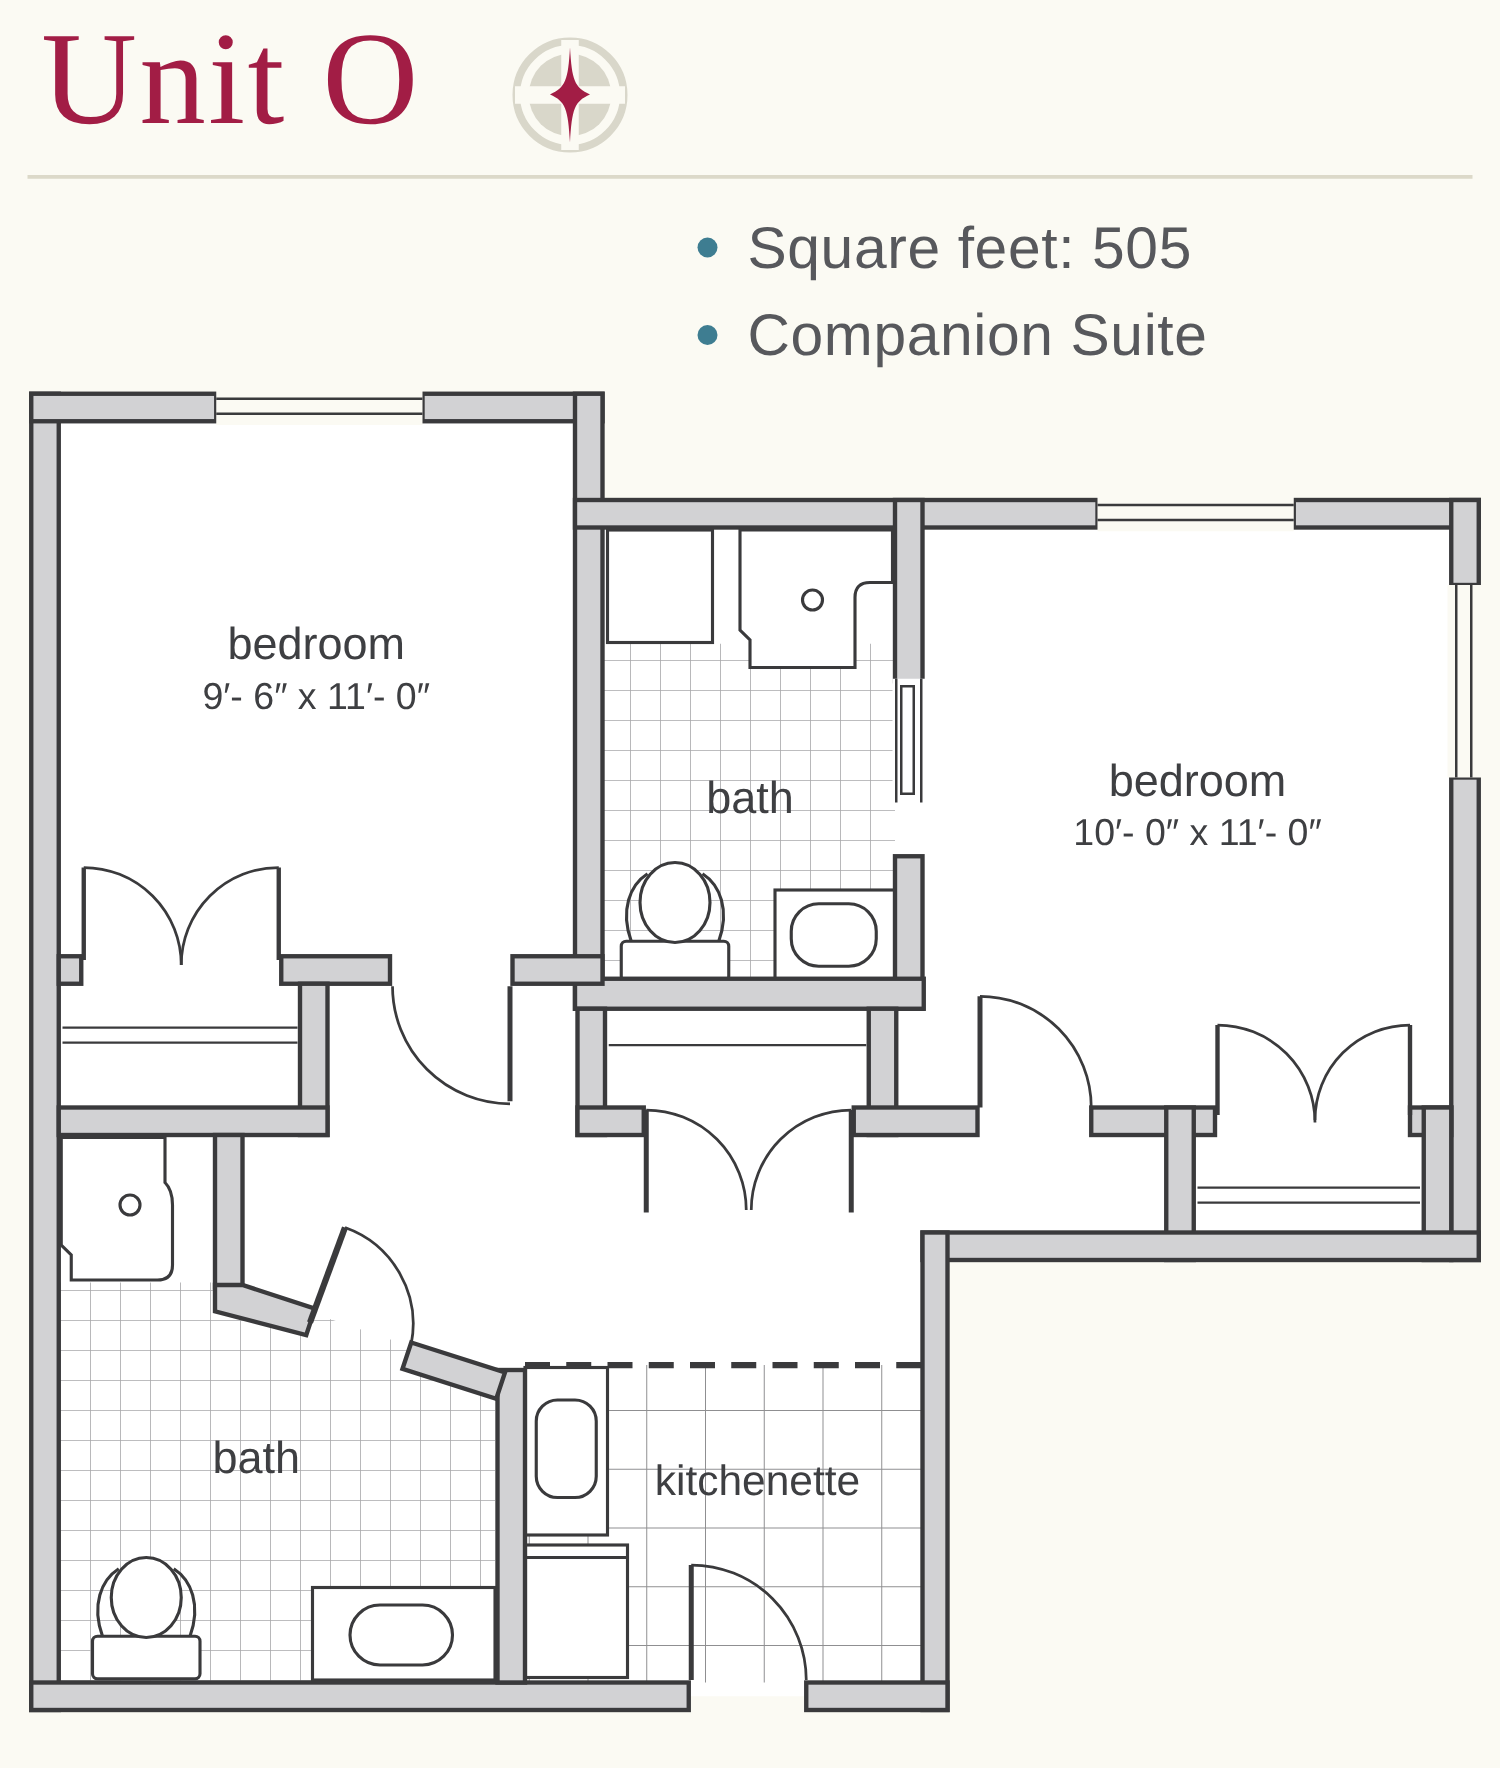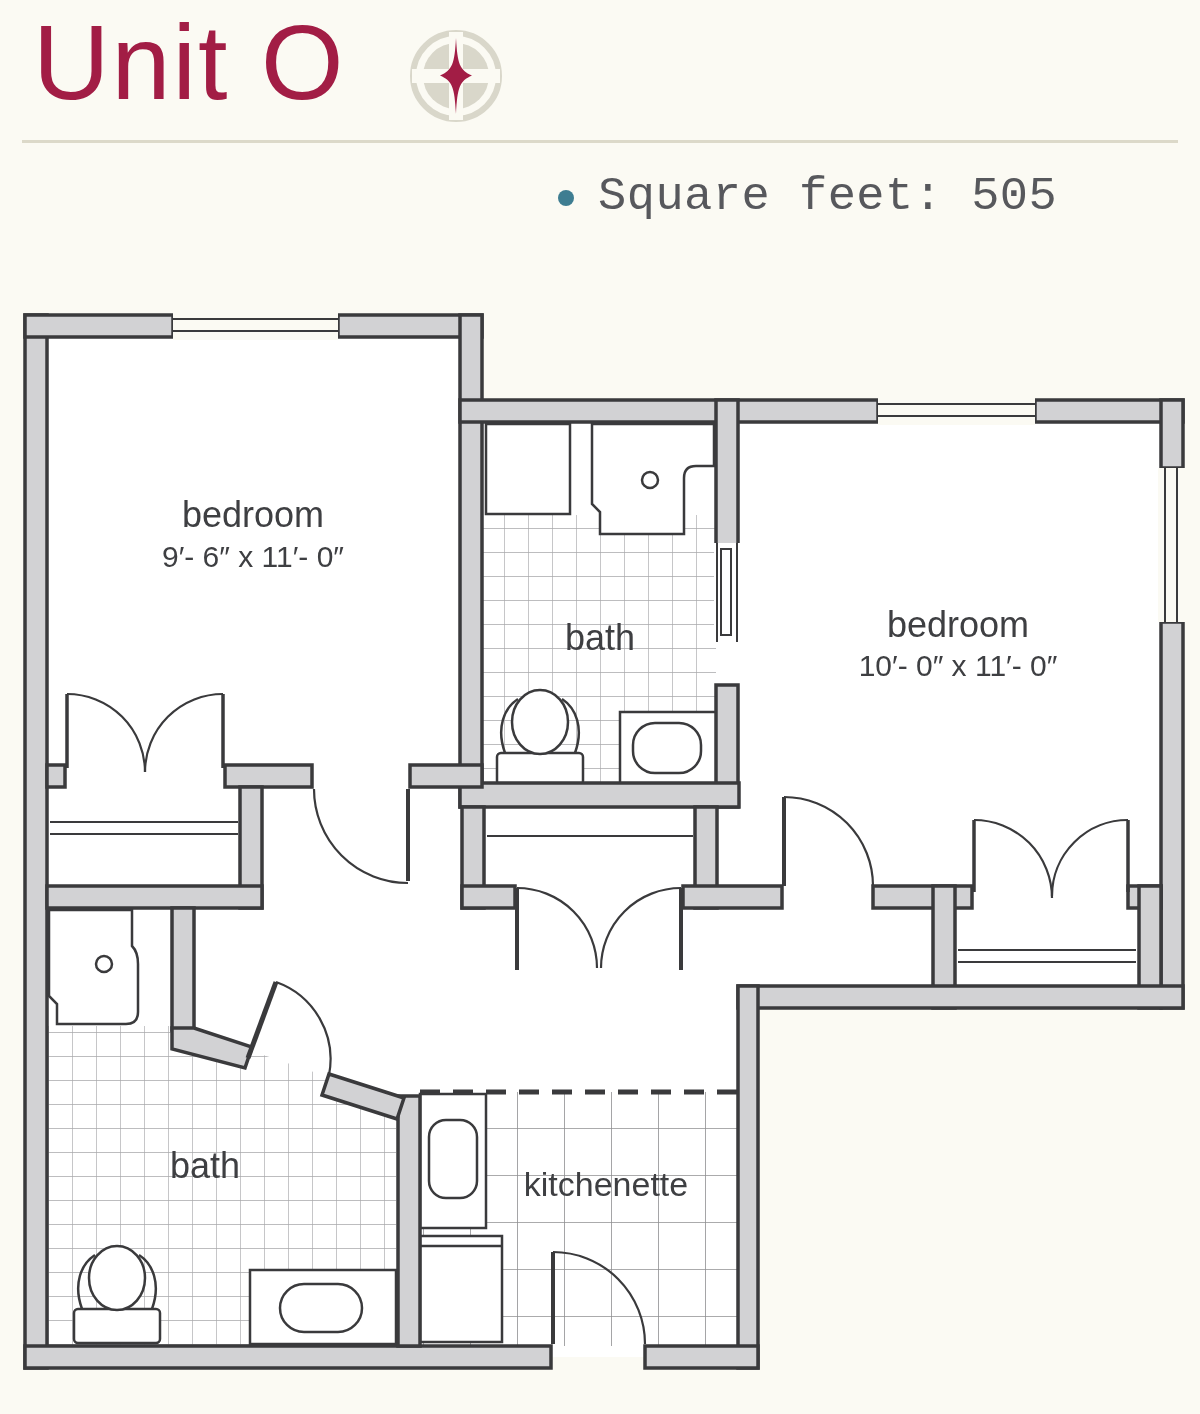--- a/index.html
+++ b/index.html
@@ -4,34 +4,34 @@
 <style>
   html,body{margin:0;padding:0;}
   body{
     width:1200px;height:1414px;position:relative;
     background:#fbfaf3;
     font-family:"Liberation Sans", sans-serif;
     overflow:hidden;
   }
   .page-title{
     position:absolute;left:33px;top:2px;
-    font-family:Liberation Sans, sans-serif;
+    font-family:Liberation Serif, serif;
     font-size:106px;color:#a21d45;letter-spacing:2px;
   }
   .brand-logo{position:absolute;left:408px;top:28px;}
   .rule{
     position:absolute;left:22px;top:140px;width:1156px;height:3px;
     background:#dcd9c9;
   }
   .summary{
     position:absolute;left:558px;top:170px;list-style:none;margin:0;padding:0;
   }
   .summary li{
     display:flex;align-items:flex-start;margin-bottom:15px;
-    font-size:47px;color:#57585c;letter-spacing:0.5px;font-family:Liberation Mono, monospace;
+    font-size:47px;color:#57585c;letter-spacing:0.5px;
   }
   .summary .dot{
     width:16px;height:16px;border-radius:50%;background:#3e7d91;
     margin:20px 24px 0 0;flex:0 0 16px;
   }
   svg{position:absolute;left:0;top:0;}
   svg text{font-family:"Liberation Sans", sans-serif;fill:#3e3f42;}
   .room-name{font-size:36px;}
   .room-dims{font-size:30px;}
   .kit-name{font-size:34px;}
@@ -48,20 +48,24 @@
   <rect x="4" y="41" width="88" height="14" fill="#fbfaf3"></rect>
   <path d="M48 10 C49.5 36 51.5 42 64 47.5 C51.5 53 49.5 59 48 86 C46.5 59 44.5 53 32 47.5 C44.5 42 46.5 36 48 10 Z" fill="#a21d45"></path>
 </svg>
 
 <div class="rule"></div>
 
 <ul class="summary">
   <li>
       <span class="dot"></span>
       <span>Square feet: 505</span>
+    </li>
+  <li>
+      <span class="dot"></span>
+      <span>Companion Suite</span>
     </li>
 </ul>
 
 <svg width="1200" height="1414" viewBox="0 0 1200 1414">
   <defs>
     <pattern id="tS" width="24" height="24" patternUnits="userSpaceOnUse">
       <path d="M24 0 H0 V24" fill="none" stroke="#a8a8aa" stroke-width="1.3"></path>
     </pattern>
     <pattern id="tL" width="47" height="47" patternUnits="userSpaceOnUse">
       <path d="M47 0 H0 V47" fill="none" stroke="#8f8f91" stroke-width="1.6"></path>

